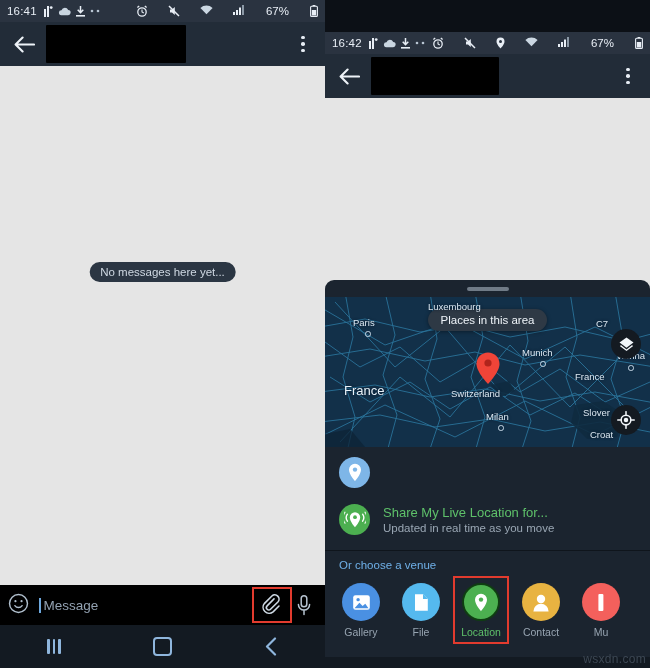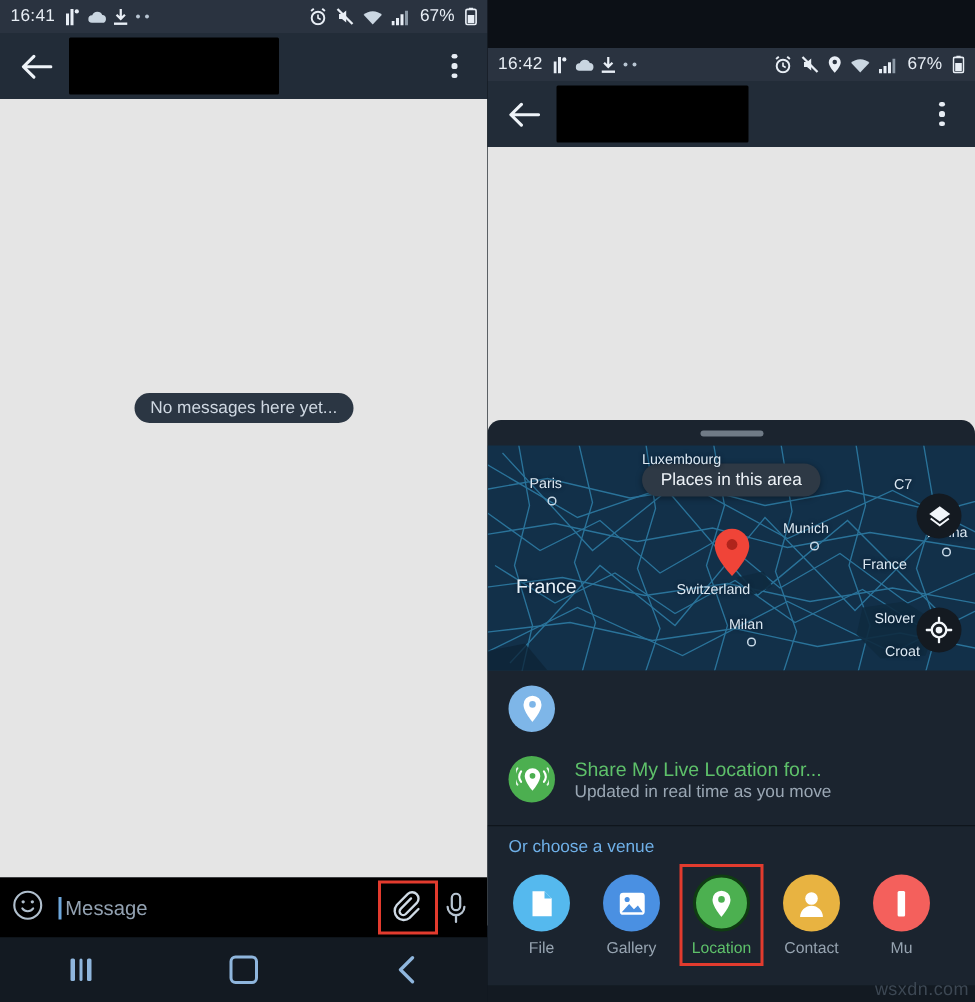--- a/index.html
+++ b/index.html
@@ -8,21 +8,21 @@
   .panel{position:absolute;top:0;width:325px;height:668px;overflow:hidden;background:#151c25;}
   .panel.left{left:0;}
   .panel.right{left:325px;margin-top:32px;}
 
   
   .statusbar{position:relative;height:22px;background:#2a3340;display:flex;align-items:center;
              padding:0 7px;box-sizing:border-box;color:#e8eef5;font-size:11px;}
   .sb-time{font-size:11.5px;letter-spacing:.2px;font-weight:400;}
   .sb-left-icons{display:flex;align-items:center;gap:5px;margin-left:7px;}
   .sb-spacer{flex:1;}
-  .sb-right-icons{display:flex;align-items:flex-end;gap:6px;}
+  .sb-right-icons{display:flex;align-items:flex-start;gap:20px;}
   .sb-pct{font-size:11.5px;margin:0 1px 0 2px;}
   .sb-ico{display:block;}
 
   
   .appbar{position:relative;height:44px;background:#222c38;display:flex;align-items:center;
           padding:0 10px;box-sizing:border-box;}
   .appbar .back{width:28px;height:28px;display:flex;align-items:center;justify-content:center;}
   .redact{height:38px;background:#000;margin-left:8px;border-radius:1px;}
   .left .redact{width:140px;}
   .right .redact{width:128px;}
@@ -393,40 +393,40 @@
         </div>
       </div>
 
       <div class="divider"></div>
 
       <div class="venue">
         <div class="hdr">Or choose a venue</div>
         <div class="icons">
 
           <span class="iwrap">
-            <span class="circ" style="background:#55b9ee;">
-              <svg width="16" height="19" viewBox="0 0 16 19">
-                  <path d="M2 1.2h8l4.8 4.8v11.8H2z" fill="#fff"></path>
-                  <path d="M10 1.2V6h4.8" fill="#55b9ee"></path>
-                </svg>
-            </span>
-            <span class="ilbl">File</span>
-          </span>
-
-          <span class="iwrap">
             <span class="circ" style="background:#4a90e2;">
               <svg width="19" height="17" viewBox="0 0 20 18">
                   <rect x="1.2" y="1.2" width="17.6" height="15.6" rx="2.4" fill="#fff"></rect>
                   <circle cx="6.4" cy="6" r="1.8" fill="#4a90e2"></circle>
                   <path d="M2.6 15 7.8 9.2l3.4 3.6 2.8-2.6 3.4 4.8z" fill="#4a90e2"></path>
                 </svg>
             </span>
             <span class="ilbl">Gallery</span>
           </span>
 
+          <span class="iwrap">
+            <span class="circ" style="background:#55b9ee;">
+              <svg width="16" height="19" viewBox="0 0 16 19">
+                  <path d="M2 1.2h8l4.8 4.8v11.8H2z" fill="#fff"></path>
+                  <path d="M10 1.2V6h4.8" fill="#55b9ee"></path>
+                </svg>
+            </span>
+            <span class="ilbl">File</span>
+          </span>
+
           <span class="iwrap hl">
             <span class="circ" style="background:#4cb050;border:2px solid #0f3d12;box-sizing:border-box;">
               <svg width="16" height="19" viewBox="0 0 16 19">
                   <path d="M8 .8a6 6 0 0 1 6 6c0 4.6-6 11.4-6 11.4S2 11.4 2 6.8a6 6 0 0 1 6-6z" fill="#fff"></path>
                   <circle cx="8" cy="6.6" r="2.2" fill="#4cb050"></circle>
                 </svg>
             </span>
             <span class="ilbl">Location</span>
           </span>
 

